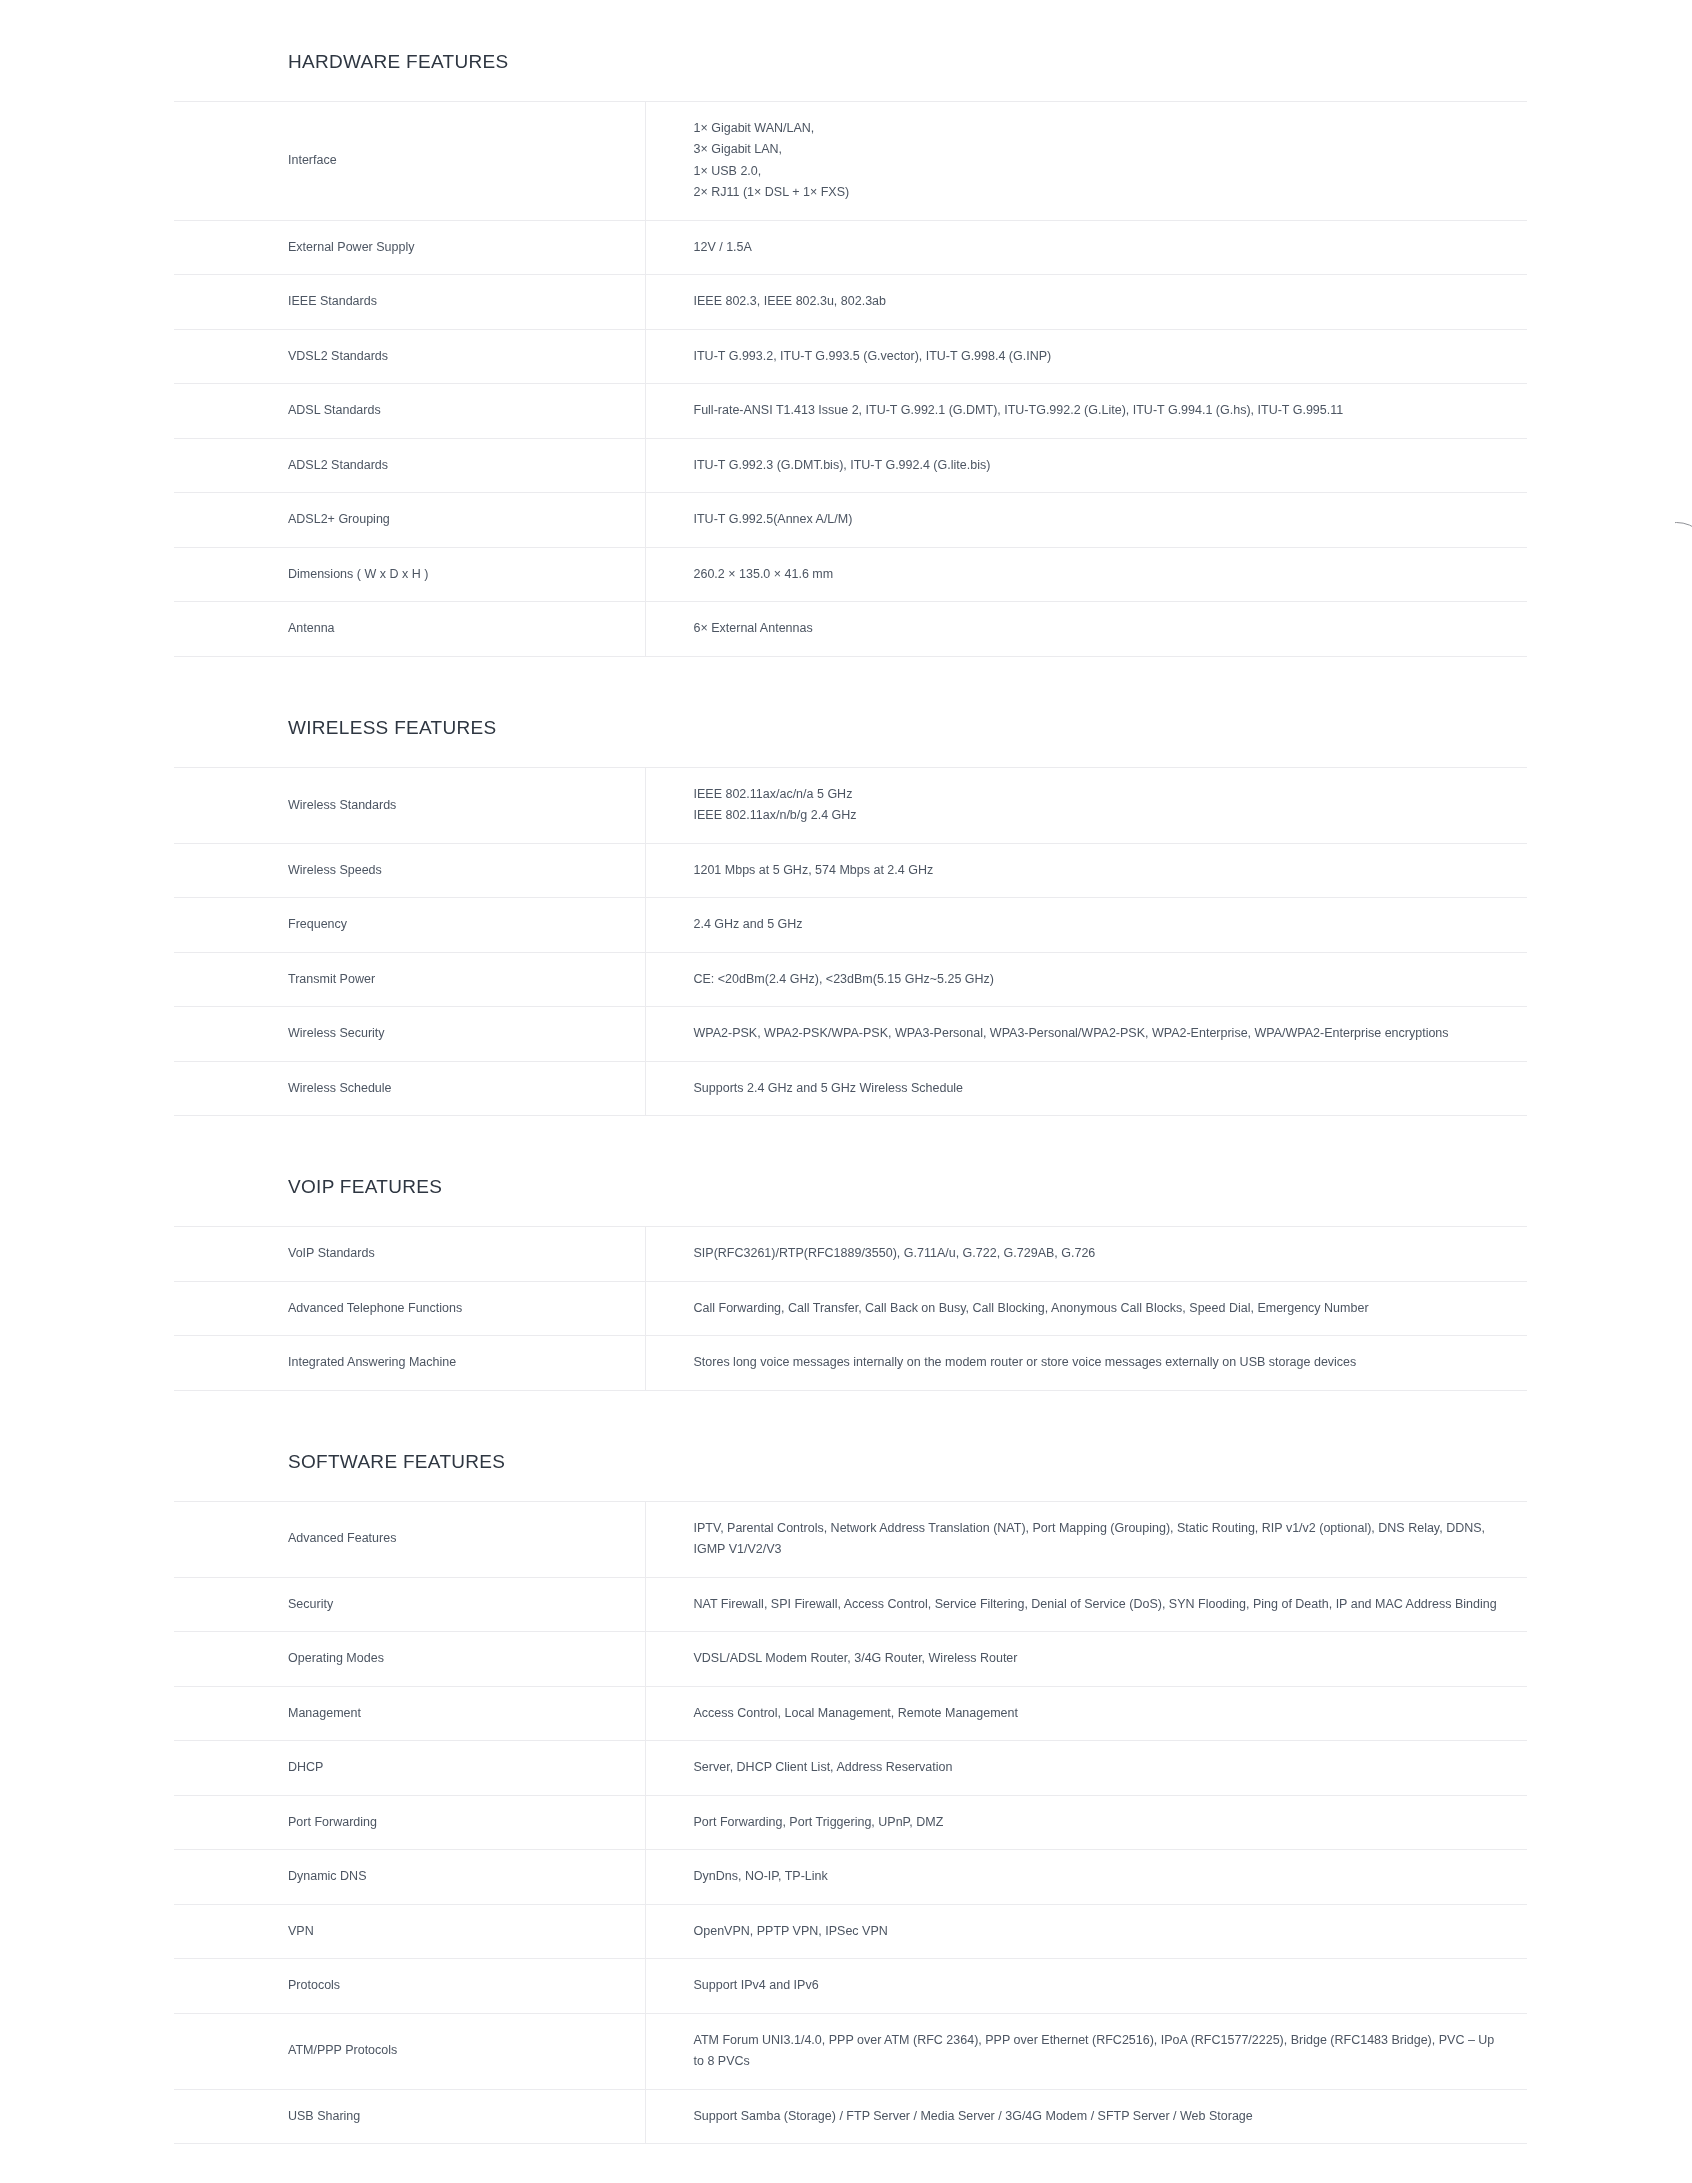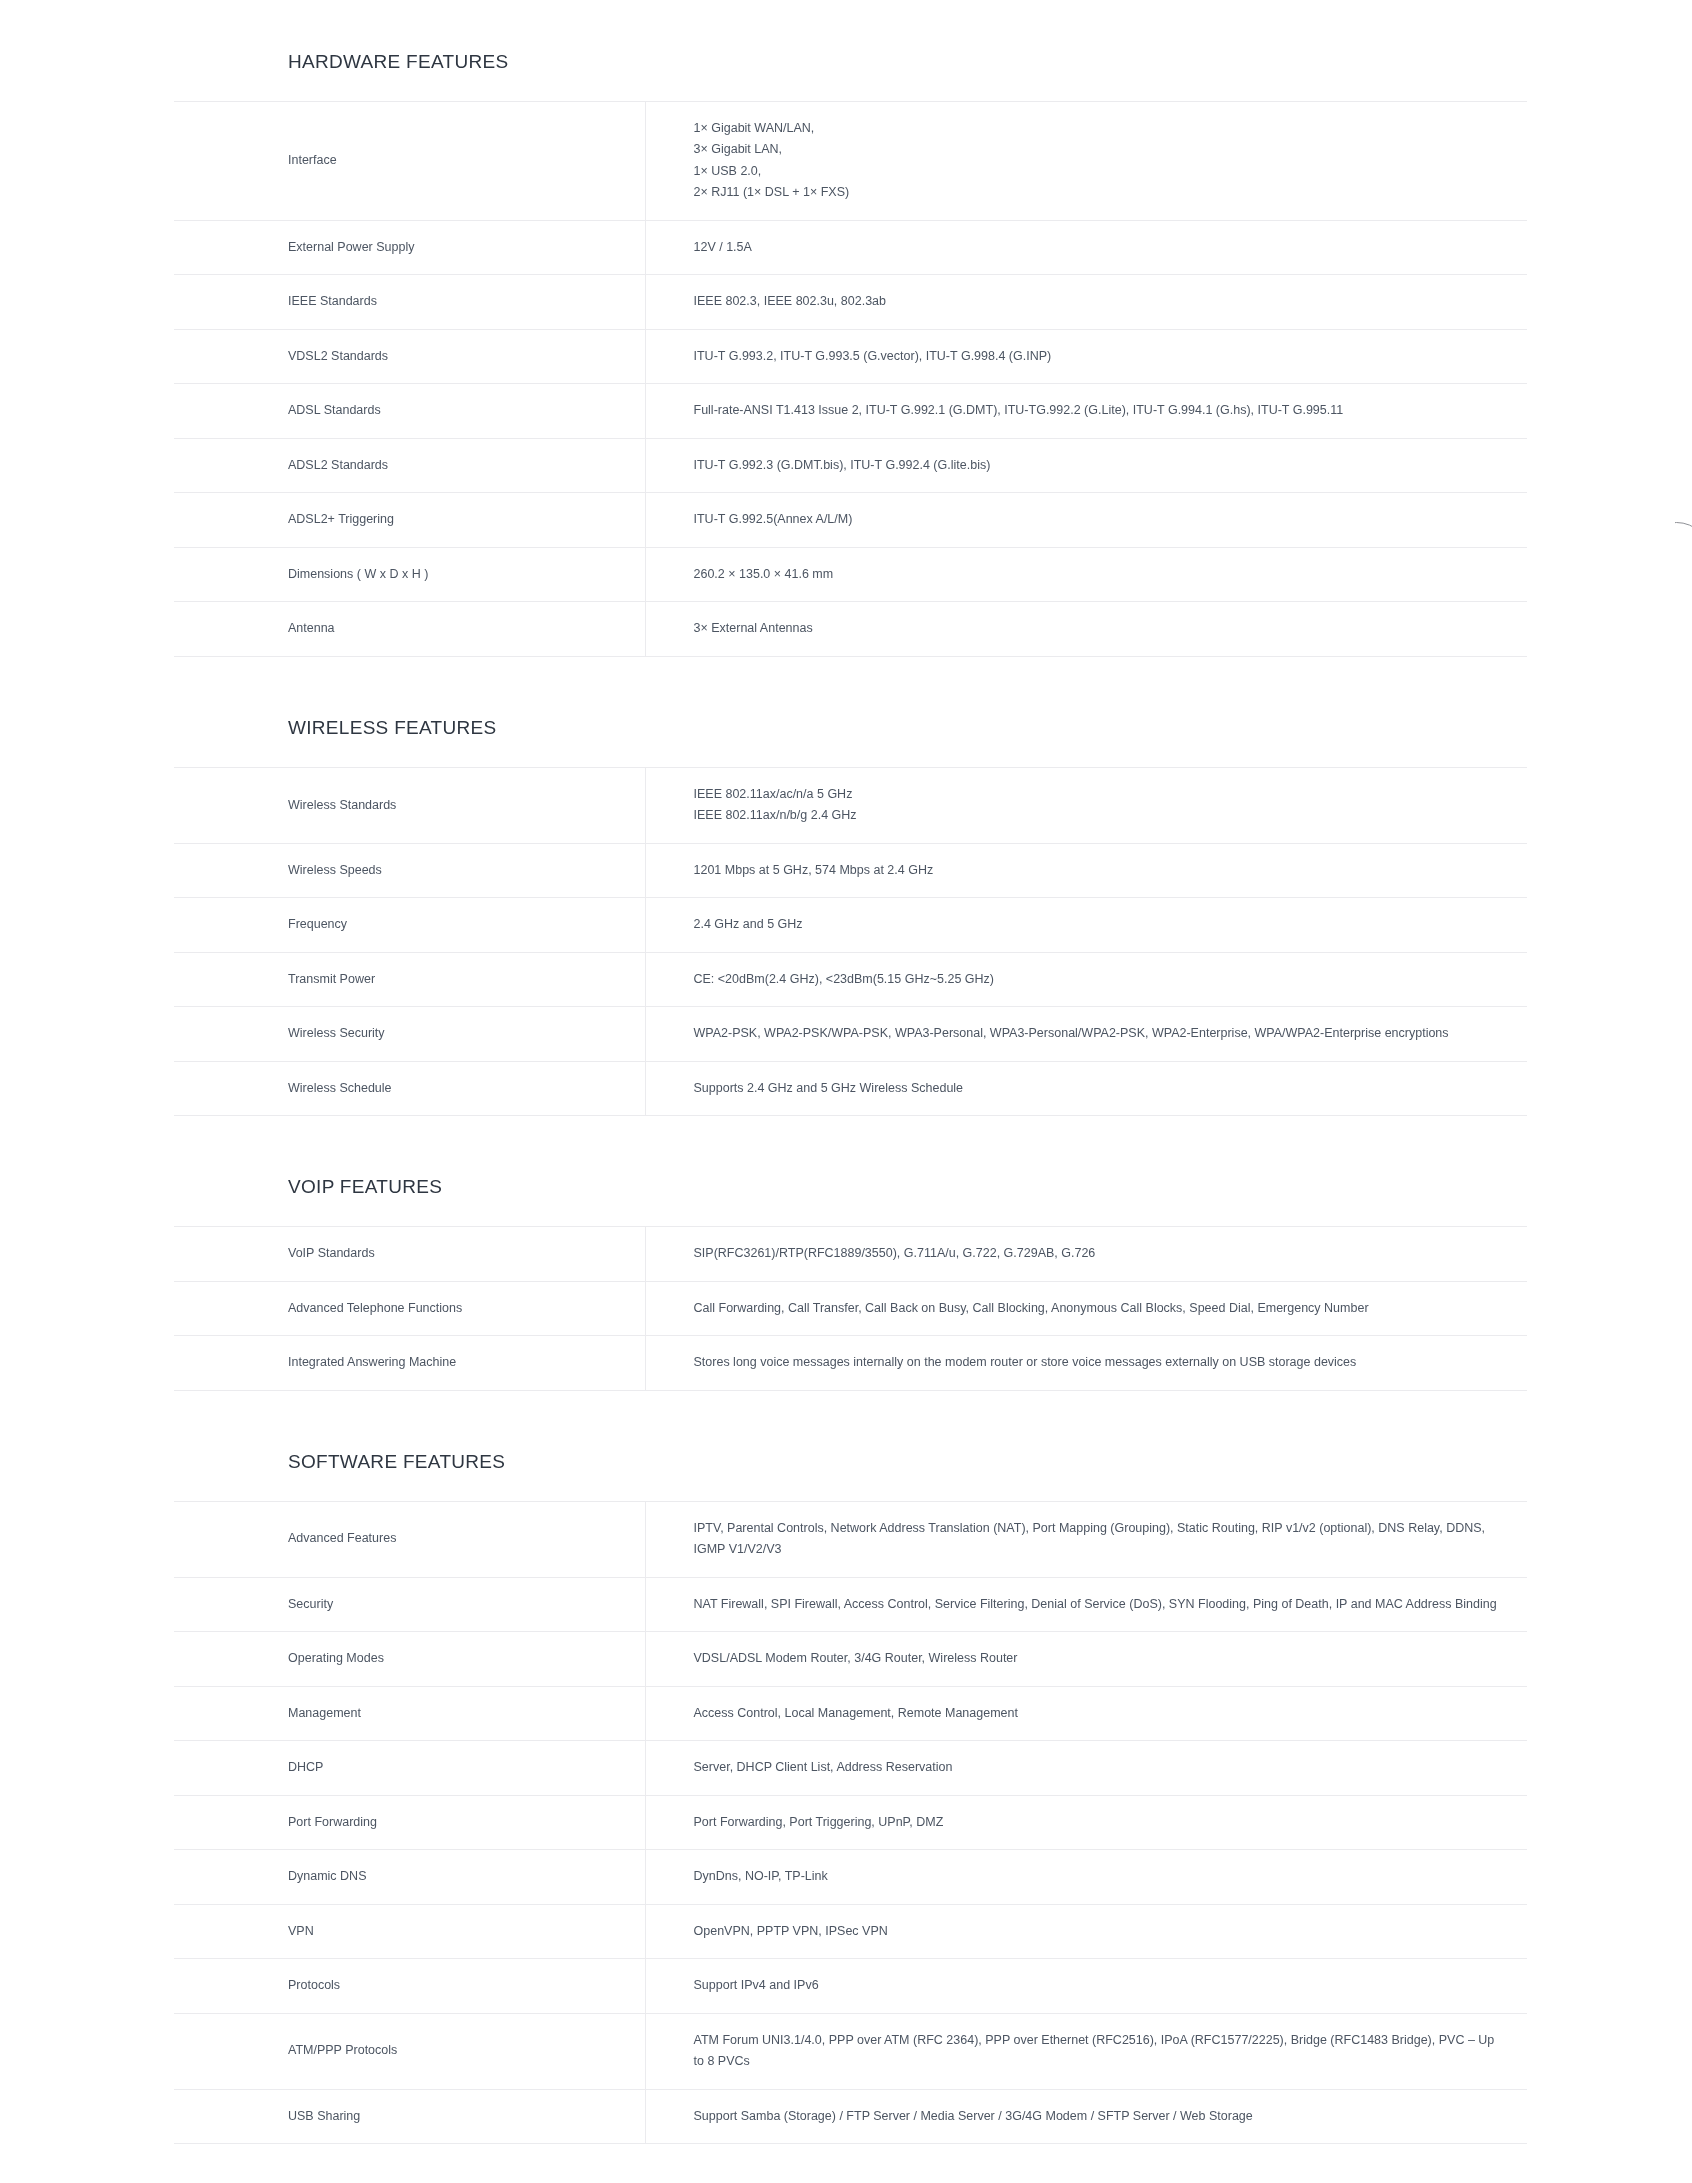--- a/index.html
+++ b/index.html
@@ -151,35 +151,35 @@
                 <span class="val-line">Full-rate-ANSI T1.413 Issue 2, ITU-T G.992.1 (G.DMT), ITU-TG.992.2 (G.Lite), ITU-T G.994.1 (G.hs), ITU-T G.995.11</span>
               </td>
             </tr>
             <tr>
               <td class="spec-label">ADSL2 Standards</td>
               <td class="spec-value">
                 <span class="val-line">ITU-T G.992.3 (G.DMT.bis), ITU-T G.992.4 (G.lite.bis)</span>
               </td>
             </tr>
             <tr>
-              <td class="spec-label">ADSL2+ Triggering</td>
+              <td class="spec-label">ADSL2+ Grouping</td>
               <td class="spec-value">
                 <span class="val-line">ITU-T G.992.5(Annex A/L/M)</span>
               </td>
             </tr>
             <tr>
               <td class="spec-label">Dimensions ( W x D x H )</td>
               <td class="spec-value">
                 <span class="val-line">260.2 × 135.0 × 41.6 mm</span>
               </td>
             </tr>
             <tr>
               <td class="spec-label">Antenna</td>
               <td class="spec-value">
-                <span class="val-line">3× External Antennas</span>
+                <span class="val-line">6× External Antennas</span>
               </td>
             </tr>
           </tbody>
         </table>
       </div>
       <div class="spec-section">
         <div class="section-title subsequent">WIRELESS FEATURES</div>
         <table class="spec-table">
           <tbody>
             <tr>

